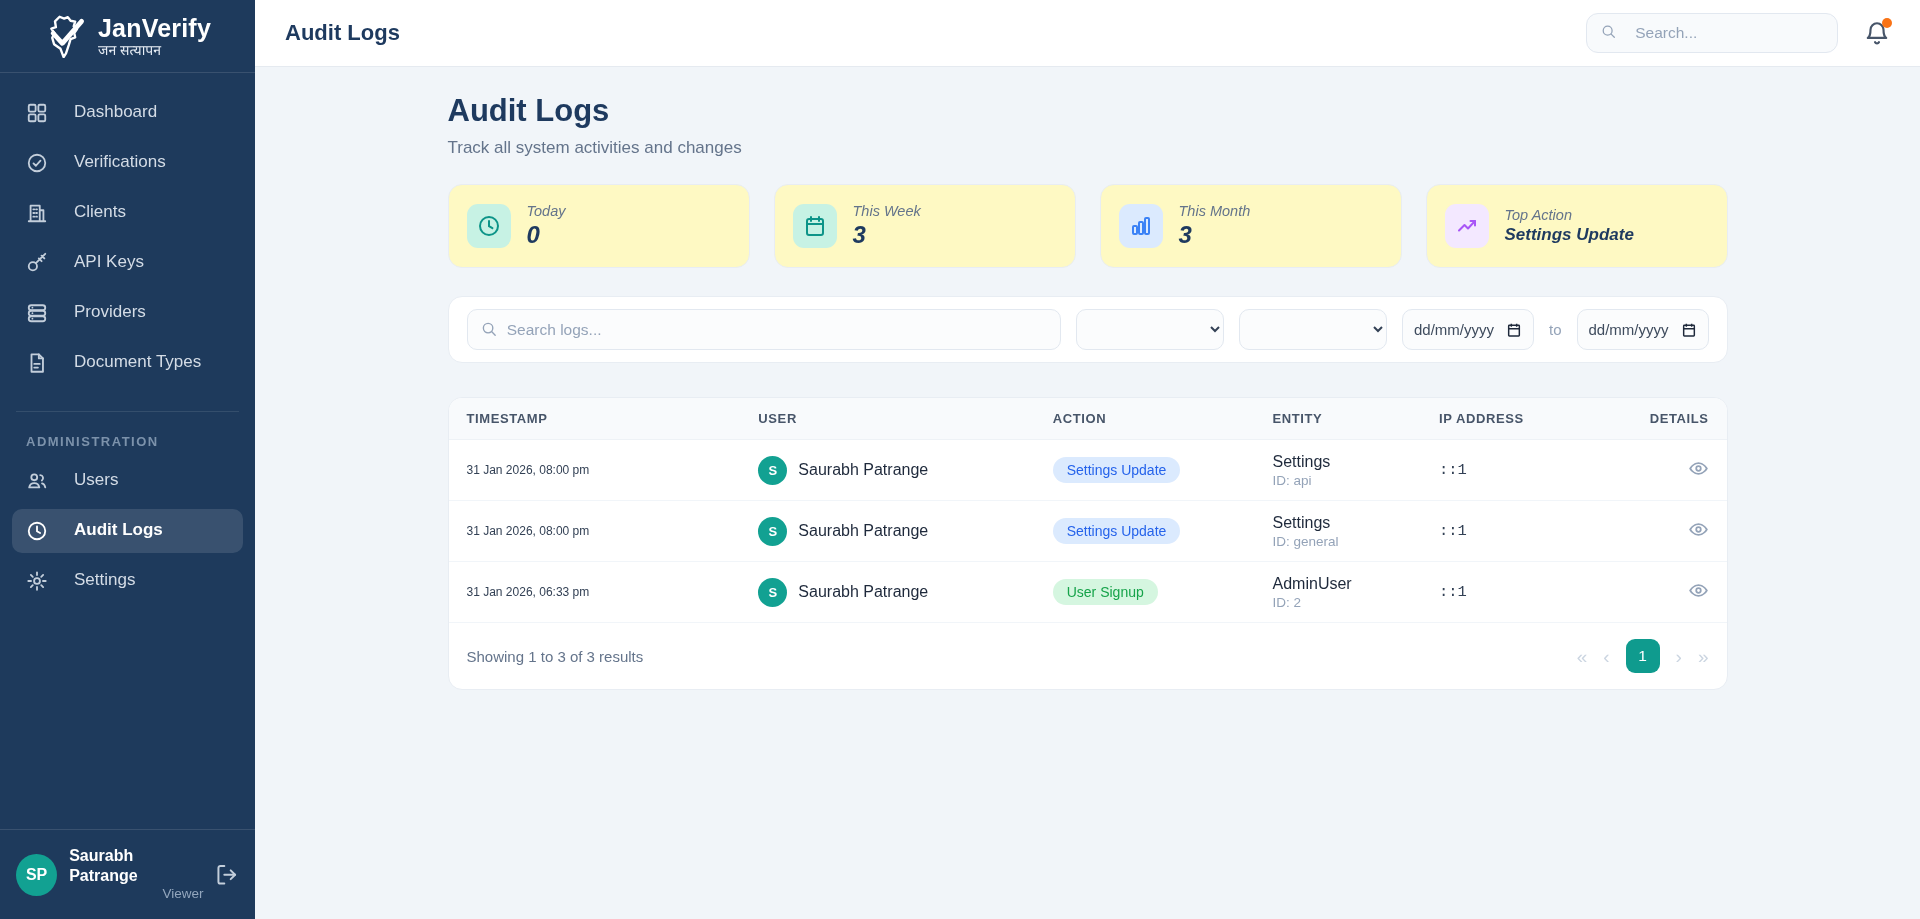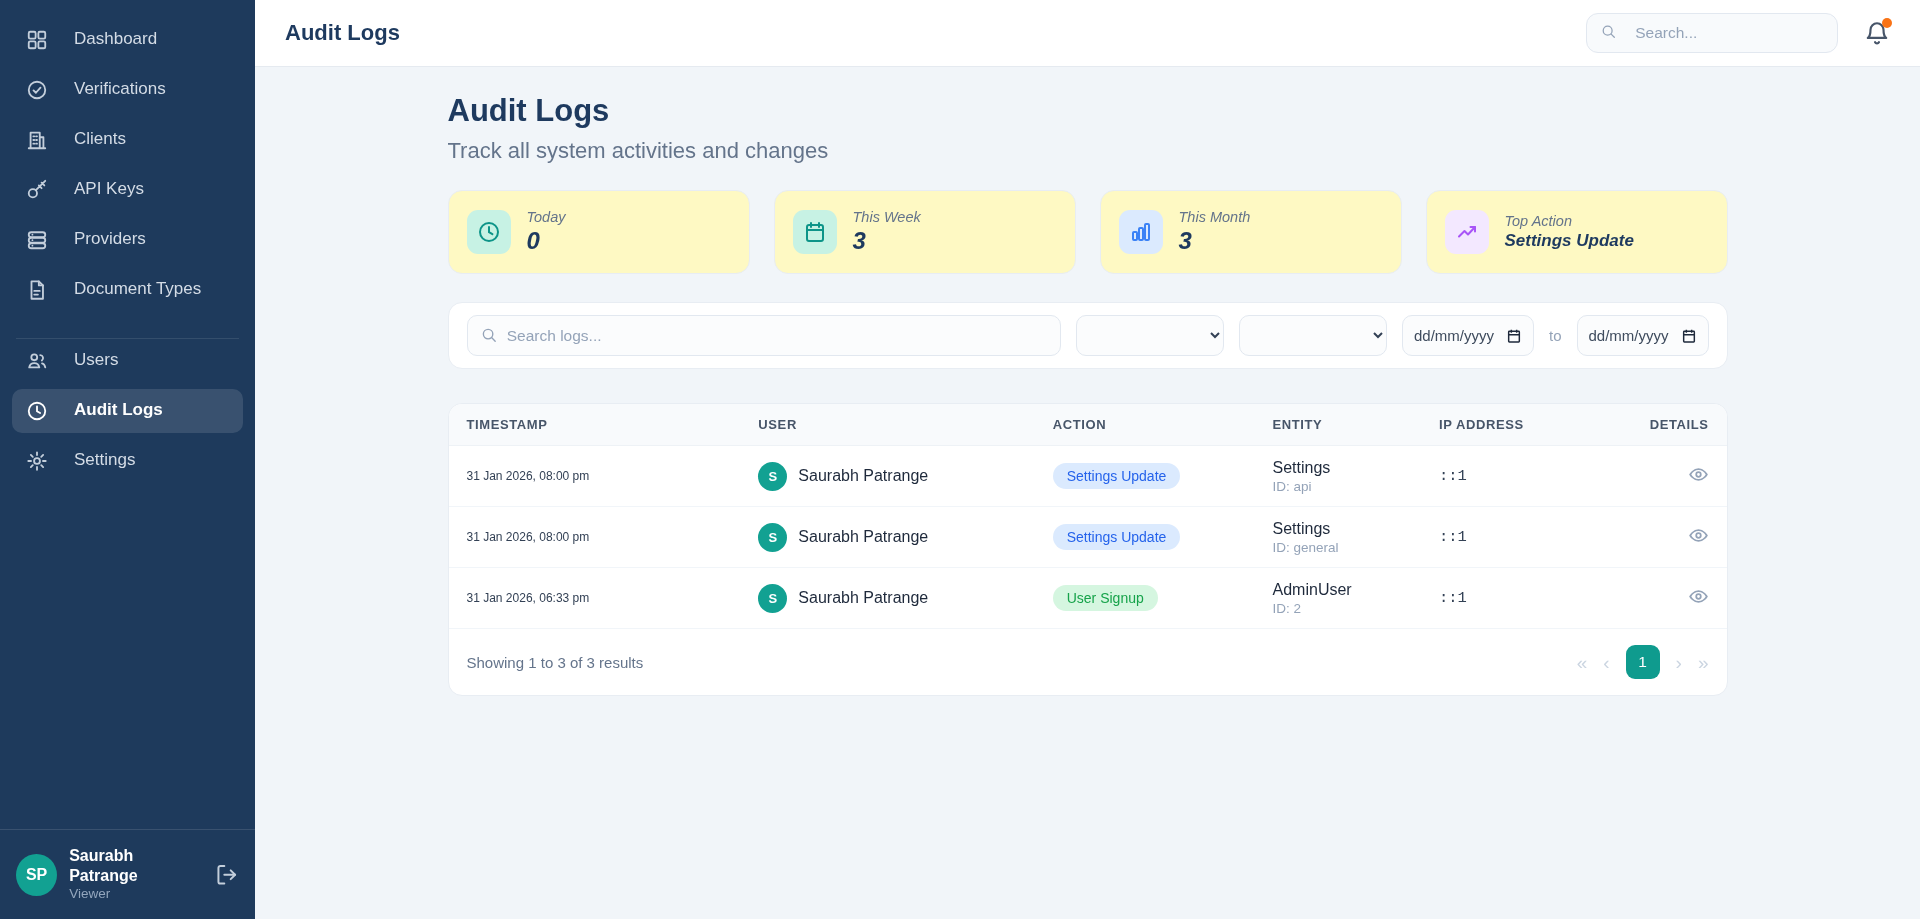--- a/index.html
+++ b/index.html
@@ -23,39 +23,39 @@
   .nav-item.active .nv-icon { color:#fff; }
 
   .nav-divider { height:1px; background:rgba(255,255,255,.1); margin:14px 16px 0; }
   .nav-section { font-size:13px; font-weight:bold; letter-spacing:1.5px; color:#7c92ab; padding:22px 26px 10px; }
 
   .sb-spacer { flex:1; }
   .user-card { border-top:1px solid rgba(255,255,255,.12); display:flex; align-items:center; gap:12px; padding:16px; }
   .user-avatar { width:42px; height:42px; border-radius:50%; background:#12a192; color:#fff; font-weight:bold; font-size:16px; display:flex; align-items:center; justify-content:center; }
   .user-meta { display:flex; flex-direction:column; line-height:1.25; }
   .user-name { font-size:16px; font-weight:bold; color:#fff; }
-  .user-role { font-size:13.5px; color:#93a6bd; }
+  .user-role { font-size:13.5px; color:#93a6bd;text-align:right; }
   .logout-btn { margin-left:auto; width:24px; height:24px; color:#c3cedb; cursor:pointer; }
 
   
   .main { flex:1; display:flex; flex-direction:column; height:100%; }
   .topbar { background:#fff; height:67px; min-height:67px; border-bottom:1px solid #e5eaf0; display:flex; align-items:center; padding:0 30px; }
   .topbar-title { font-size:22px; font-weight:bold; color:#1e3a5f; }
   .topbar-right { margin-left:auto; display:flex; align-items:center; gap:26px; }
   .search-box { display:flex; align-items:center; gap:19px; width:252px; height:40px; background:#f8fafc; border:1px solid #e2e8f0; border-radius:12px; padding:0 14px; }
   .search-box .s-icon { width:18px; height:18px; color:#94a3b8; }
   .search-box input { border:none; outline:none; background:transparent; font-size:15.5px; color:#334155; width:100%; font-family:inherit; }
   .search-box input::placeholder { color:#94a3b8; }
   .bell-wrap { position:relative; width:26px; height:26px; cursor:pointer; color:#475569; }
   .bell-dot { position:absolute; top:-2px; right:-2px; width:10px; height:10px; border-radius:50%; background:#f97316; }
 
   .content { flex:1; overflow:auto; }
   .container { width:1280px; margin:0 auto; padding:26px 0 40px; }
   .page-title { font-size:31px; font-weight:bold; color:#1e3a5f; }
-  .page-subtitle { font-size:22px; color:#64748b; margin-top:9px; }
+  .page-subtitle { font-size:17px; color:#64748b; margin-top:9px; }
 
   
   .stats { display:flex; gap:24px; margin-top:26px; }
   .stat-card { flex:1; background:#fef9c3; border:1px solid #e8edf3; border-radius:14px; padding:18px; display:flex; align-items:center; gap:16px;font-style:italic; }
   .stat-icon { width:44px; height:44px; border-radius:11px; display:flex; align-items:center; justify-content:center; }
   .stat-icon svg { width:24px; height:24px; }
   .stat-label { font-size:14.5px; color:#64748b; }
   .stat-value { font-size:24px; font-weight:bold; color:#1e3a5f; margin-top:2px; }
   .stat-value.small { font-size:17px; }
 
@@ -96,20 +96,32 @@
   .pg-page { width:34px; height:34px; border-radius:9px; background:#0f9b8e; color:#fff; font-size:15.5px; font-weight:500; display:flex; align-items:center; justify-content:center; cursor:pointer; }
 
   svg { display:block; }
 </style>
 </head>
 <body>
 
 <div class="app">
 
   <aside class="sidebar">
+    <div class="logo-block">
+      <span class="logo-mark">
+        <svg viewBox="0 0 24 24" fill="none" stroke="currentColor" stroke-width="1.3" stroke-linejoin="round">
+          <path d="M8.5 1.5l2.5 1 2-.8 1.5 2 2.5.5-.8 2.5 1.8 1.5-1.5 2.2.5 2.3-2.5 1-1 3.3-1.5 4.5-1.3 2-1.7-4.5-3.5-2.5-1-3.5 1.2-2.5-1.7-2.5 2.5-.8-.5-3.2z"></path>
+          <path d="M5 10.5l5 5.5L20.5 4" stroke-width="2.6" stroke-linecap="round" fill="none"></path>
+        </svg>
+      </span>
+      <span class="logo-text">
+        <span class="logo-name">JanVerify</span>
+        <span class="logo-sub">जन सत्यापन</span>
+      </span>
+    </div>
 
     <nav class="nav">
       <div class="nav-item">
         <span class="nv-icon">
           <svg viewBox="0 0 24 24" fill="none" stroke="currentColor" stroke-width="2">
               <rect x="3" y="3" width="7.5" height="7.5" rx="1.5"></rect>
               <rect x="13.5" y="3" width="7.5" height="7.5" rx="1.5"></rect>
               <rect x="3" y="13.5" width="7.5" height="7.5" rx="1.5"></rect>
               <rect x="13.5" y="13.5" width="7.5" height="7.5" rx="1.5"></rect>
             </svg>
@@ -160,20 +172,21 @@
               <path d="M6 2.5h8l4.5 4.5v14.5H6z"></path>
               <path d="M14 2.5V7h4.5"></path>
               <path d="M9 13h6M9 17h4"></path>
             </svg>
         </span>
         <span>Document Types</span>
       </div>
     </nav>
 
     <div class="nav-divider"></div>
+    <div class="nav-section">ADMINISTRATION</div>
 
     <nav class="nav" style="padding-top:0;">
       <div class="nav-item">
         <span class="nv-icon">
           <svg viewBox="0 0 24 24" fill="none" stroke="currentColor" stroke-width="2" stroke-linecap="round" stroke-linejoin="round">
               <circle cx="9" cy="8" r="3.2"></circle>
               <path d="M3.5 19c.6-3 2.8-4.6 5.5-4.6s4.9 1.6 5.5 4.6z"></path>
               <path d="M15.5 5.6a3.2 3.2 0 011.8 5.8M17.5 14.6c1.9.5 3 1.9 3.5 4.4"></path>
             </svg>
         </span>

